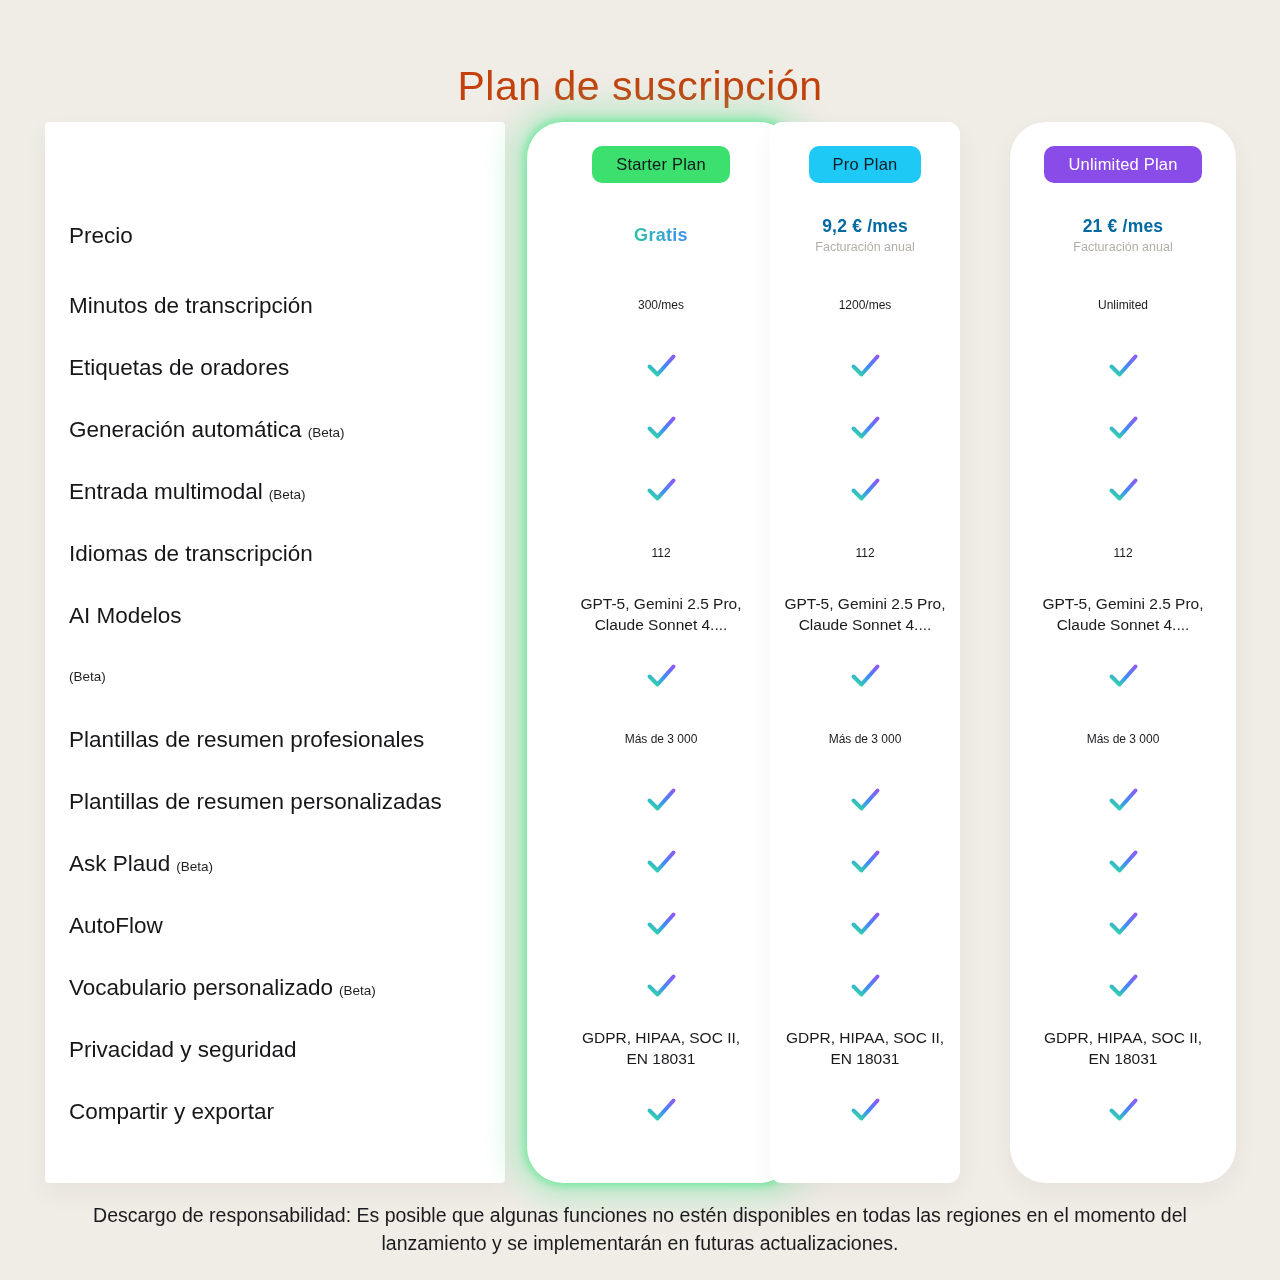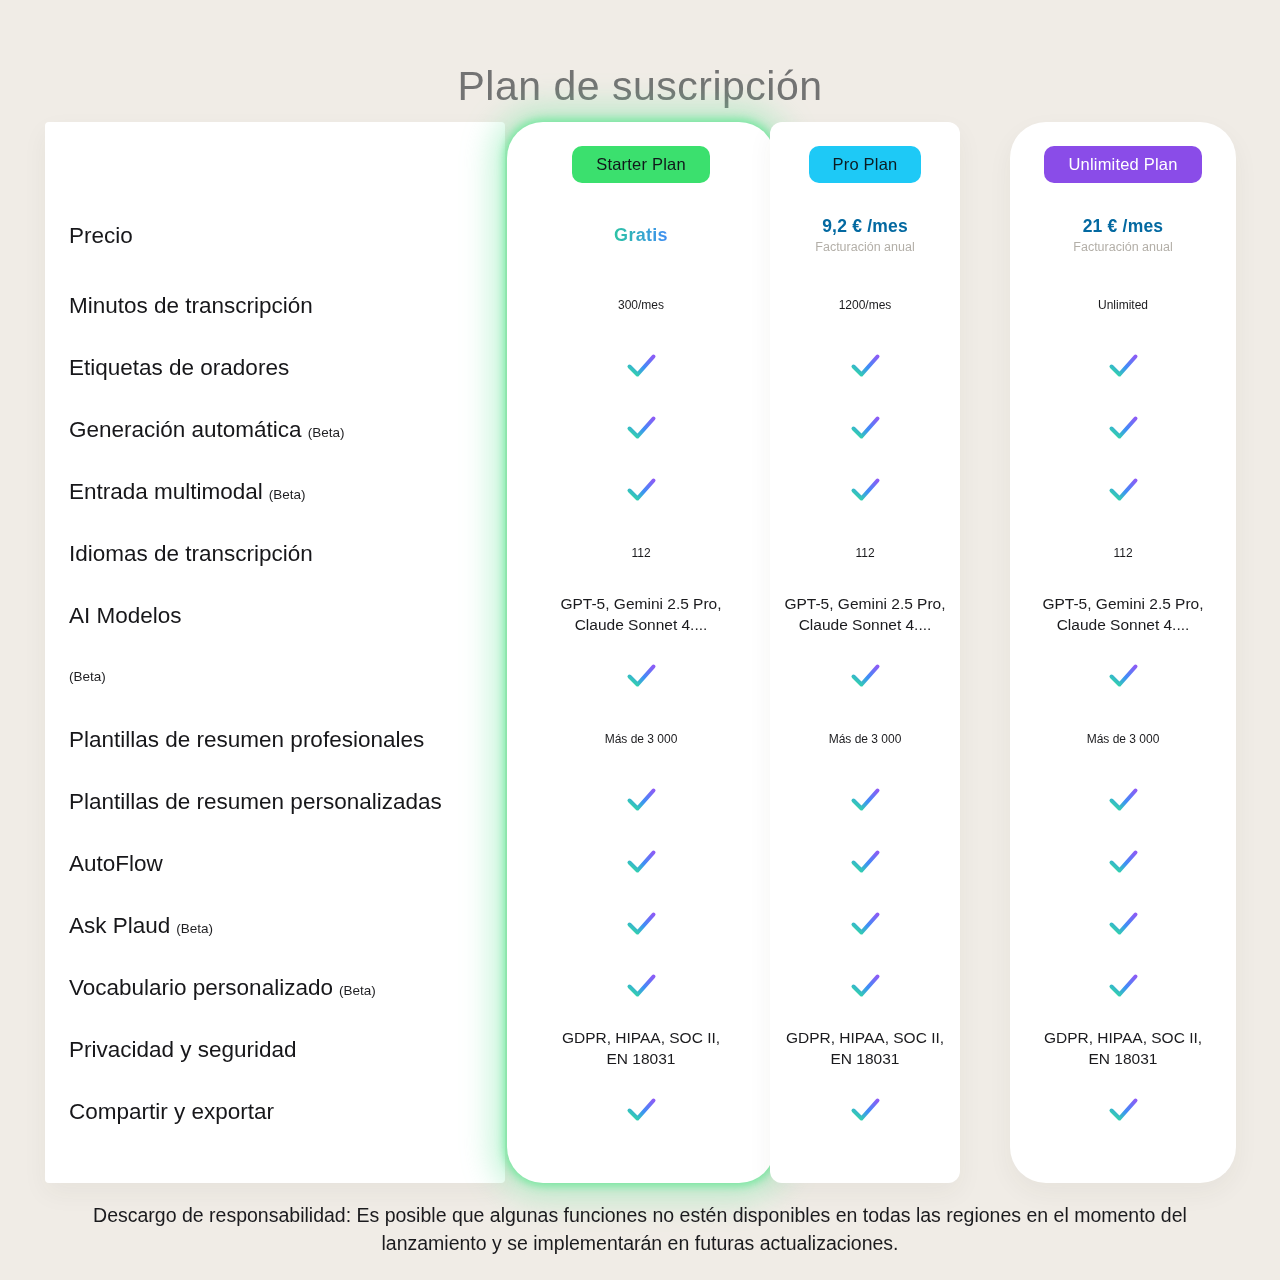--- a/index.html
+++ b/index.html
@@ -3,28 +3,28 @@
 <meta charset="utf-8">
 <style>
   html,body{margin:0;padding:0;}
   body{
     width:1280px;height:1280px;position:relative;overflow:hidden;
     background:#f0ece6;color:#1a1a1c;
     font-family:"Liberation Sans","DejaVu Sans",sans-serif;
   }
   .page-title{
     position:absolute;top:36px;left:0;width:100%;text-align:center;
-    font-size:41px;font-weight:500;letter-spacing:.5px;color:#737373;
+    font-size:41px;font-weight:500;letter-spacing:.5px;color:#c2410c;
   }
   .card{
     position:absolute;top:122px;height:1061px;background:#ffffff;
     border-radius:4px;box-shadow:0 10px 26px rgba(60,55,45,.05);
   }
   #features-card{left:45px;width:460px;}
-  #plan-0{left:507px;width:268px;border-radius:36px;
+  #plan-0{left:527px;width:268px;border-radius:36px;
     box-shadow:0 0 8px 3px rgba(94,230,144,.75),0 0 30px 16px rgba(110,231,160,.40);}
   #plan-1{left:770px;width:190px;border-radius:12px;}
   #plan-2{left:1010px;width:226px;border-radius:36px;}
   .rows{display:flex;flex-direction:column;height:100%;box-sizing:border-box;}
   .hrow{height:74px;display:flex;align-items:center;justify-content:center;
     padding-top:10px;box-sizing:border-box;flex:none;}
   .prow{height:78px;display:flex;flex-direction:column;align-items:center;
     justify-content:center;box-sizing:border-box;flex:none;text-align:center;}
   .row{height:62px;display:flex;align-items:center;justify-content:center;
     box-sizing:border-box;flex:none;text-align:center;}
@@ -95,24 +95,24 @@
       <div class="row">
         <span class="fwrap beta-block"><span class="fbeta">(Beta)</span></span>
       </div>
       <div class="row">
         <span class="fwrap"><span class="flabel">Plantillas de resumen profesionales</span></span>
       </div>
       <div class="row">
         <span class="fwrap"><span class="flabel">Plantillas de resumen personalizadas</span></span>
       </div>
       <div class="row">
+        <span class="fwrap"><span class="flabel">Ask Plaud</span><span class="fbeta">(Beta)</span></span>
+      </div>
+      <div class="row">
         <span class="fwrap"><span class="flabel">AutoFlow</span></span>
-      </div>
-      <div class="row">
-        <span class="fwrap"><span class="flabel">Ask Plaud</span><span class="fbeta">(Beta)</span></span>
       </div>
       <div class="row">
         <span class="fwrap"><span class="flabel">Vocabulario personalizado</span><span class="fbeta">(Beta)</span></span>
       </div>
       <div class="row">
         <span class="fwrap"><span class="flabel">Privacidad y seguridad</span></span>
       </div>
       <div class="row">
         <span class="fwrap"><span class="flabel">Compartir y exportar</span></span>
       </div>

